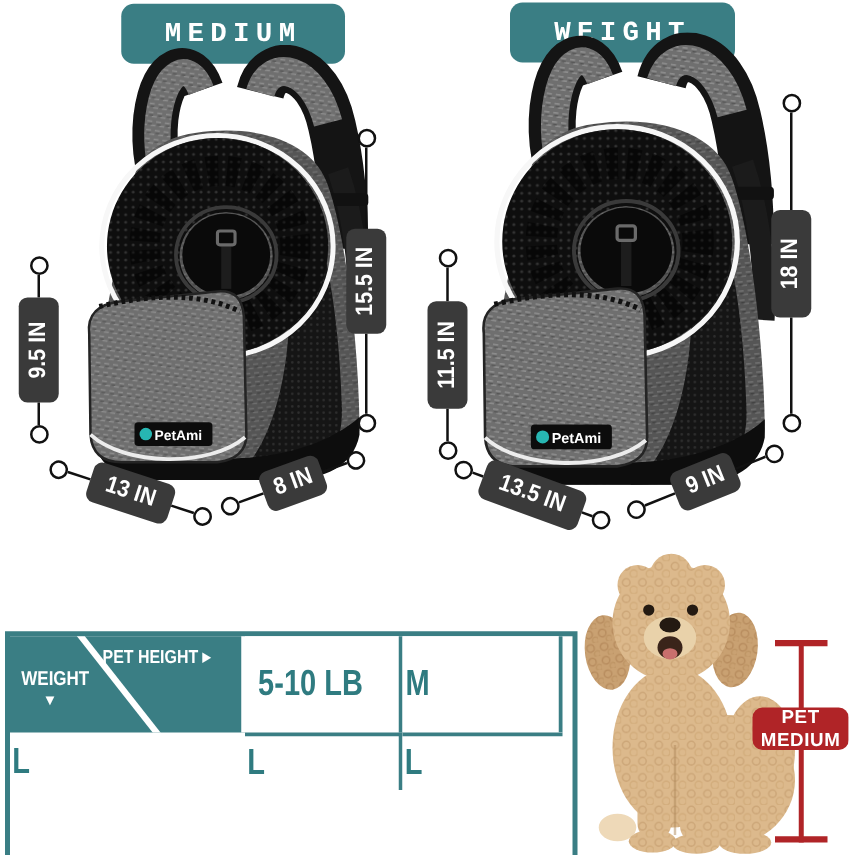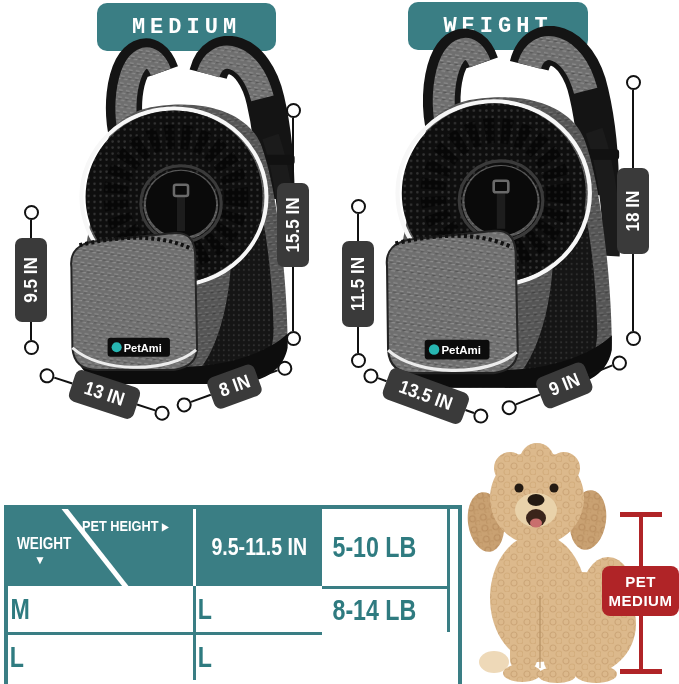--- a/index.html
+++ b/index.html
@@ -50,21 +50,21 @@
   .corner .diag{position:absolute;inset:0;}
   .corner .weight{position:absolute;left:9px;top:26px;font-size:16px;display:block;transform:scaleX(.85);transform-origin:left;}
   .corner .warrow{position:absolute;left:26px;top:44px;font-size:12px;}
   .corner .pheight{position:absolute;left:74px;top:8px;font-size:15px;display:block;transform:scaleX(.85);transform-origin:left;white-space:nowrap;}
   .corner .parrow{font-size:10px;vertical-align:1px;}
 
   
   .ph-line{position:absolute;left:639px;top:514px;width:4px;height:160px;background:var(--red,#b02427);}
   .ph-cap{position:absolute;left:620px;width:42px;height:5px;background:var(--red,#b02427);}
   .ph-cap.top{top:512px;} .ph-cap.bot{top:669px;}
-  .ph-label{position:absolute;left:602px;top:566px;width:77px;height:50px;background:var(--red,#b02427);
+  .ph-label{position:absolute;left:602px;top:566px;width:77px;height:34px;background:var(--red,#b02427);
             border-radius:8px;display:flex;flex-direction:column;align-items:center;justify-content:center;
             color:#fff;font-weight:bold;font-size:15px;line-height:19px;letter-spacing:.5px;}
 
   .bp{position:absolute;}
   .bp-m{left:55px;top:36px;width:252px;height:354px;}
   .bp-l{left:370px;top:26px;width:262px;height:368px;}
   .dog{position:absolute;left:458px;top:436px;width:184px;height:248px;}
 </style>
 </head>
 <body>
@@ -216,37 +216,31 @@
 
   <div class="size-table">
     <div class="th sep corner">
       <svg class="diag" width="188" height="77">
         <line x1="52" y1="-6" x2="122" y2="83" stroke="#ffffff" stroke-width="5"></line>
       </svg>
       <span class="weight">WEIGHT</span>
       <span class="warrow">▼</span>
       <span class="pheight"><span>PET HEIGHT</span> <span class="parrow">▶</span></span>
     </div>
-    <div class="th">
-        <span class="big">9.5-11.5 IN</span>
-      </div>
 
     <div class="td sepT">
         <span class="big">5-10 LB</span>
       </div>
     <div class="td sepT">
         <span class="big">M</span>
       </div>
     <div class="td">
         <span class="big">L</span>
       </div>
 
-    <div class="td sepT rowline">
-        <span class="big">8-14 LB</span>
-      </div>
     <div class="td sepT rowline">
         <span class="big">L</span>
       </div>
     <div class="td rowline">
         <span class="big">L</span>
       </div>
   </div>
 
   <svg class="dog" viewBox="0 0 184 248">
     <defs>

